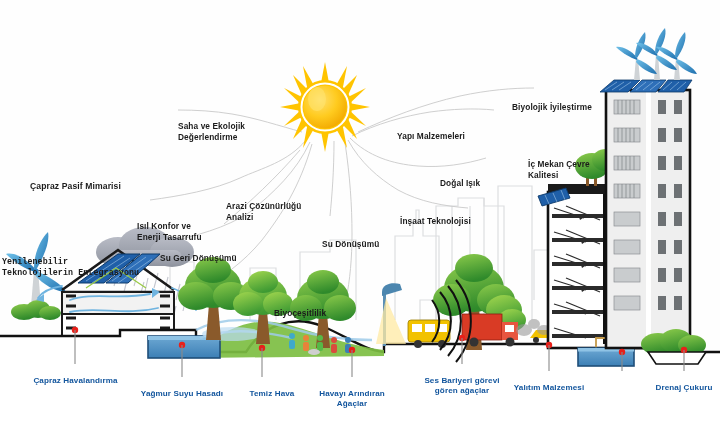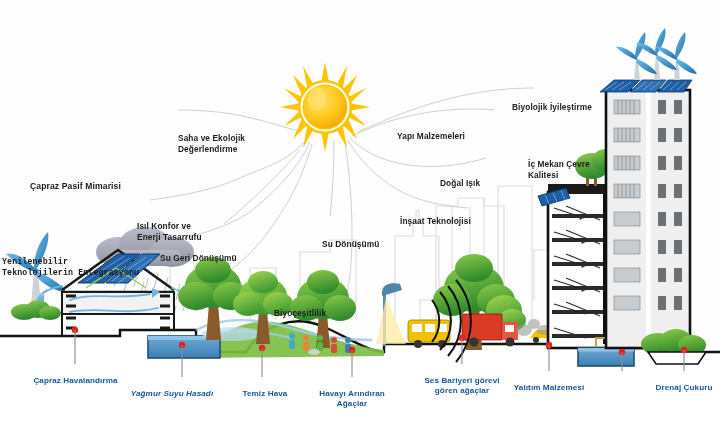--- a/index.html
+++ b/index.html
@@ -489,34 +489,36 @@
         <path d="M684 350 V371"></path>
     </g>
   </svg>
 
   <div class="lbl bold" style="left:30px;top:146px;">Çapraz Pasif Mimarisi</div>
   <div class="lbl" style="left:2px;top:222px;font-family:Liberation Mono, monospace;">Yenilenebilir
 Teknolojilerin Entegrasyonu</div>
   <div class="lbl" style="left:137px;top:186px;">Isıl Konfor ve
 Enerji Tasarrufu</div>
   <div class="lbl" style="left:160px;top:218px;">Su Geri Dönüşümü</div>
-  <div class="lbl" style="left:178px;top:98px;">Saha ve Ekolojik
+  <div class="lbl" style="left:178px;top:86px;">Saha ve Ekolojik
 Değerlendirme</div>
+  <div class="lbl" style="left:226px;top:166px;">Arazi Çözünürlüğü
+Analizi</div>
   <div class="lbl" style="left:322px;top:204px;">Su Dönüşümü</div>
   <div class="lbl" style="left:397px;top:96px;">Yapı Malzemeleri</div>
   <div class="lbl" style="left:440px;top:143px;">Doğal Işık</div>
   <div class="lbl" style="left:400px;top:181px;">İnşaat Teknolojisi</div>
   <div class="lbl" style="left:512px;top:67px;">Biyolojik İyileştirme</div>
   <div class="lbl" style="left:528px;top:124px;">İç Mekan Çevre
 Kalitesi</div>
   <div class="lbl" style="left:274px;top:273px;">Biyoçeşitlilik</div>
 
   <div class="blbl" style="left:18px;top:364px;width:115px;">Çapraz Havalandırma</div>
-  <div class="blbl" style="left:117px;top:377px;width:110px;font-style:italic;">Yağmur Suyu Hasadı</div>
-  <div class="blbl" style="left:225px;top:377px;width:80px;">Temiz Hava</div>
+  <div class="blbl" style="left:127px;top:377px;width:110px;">Yağmur Suyu Hasadı</div>
+  <div class="blbl" style="left:232px;top:377px;width:80px;">Temiz Hava</div>
   <div class="blbl" style="left:406px;top:364px;width:112px;">Ses Bariyeri görevi
 gören ağaçlar</div>
   <div class="blbl" style="left:302px;top:377px;width:100px;">Havayı Arındıran
 Ağaçlar</div>
   <div class="blbl" style="left:499px;top:371px;width:100px;">Yalıtım Malzemesi</div>
   <div class="blbl" style="left:644px;top:371px;width:80px;">Drenaj Çukuru</div>
 
 </div>
 
 </body></html>

